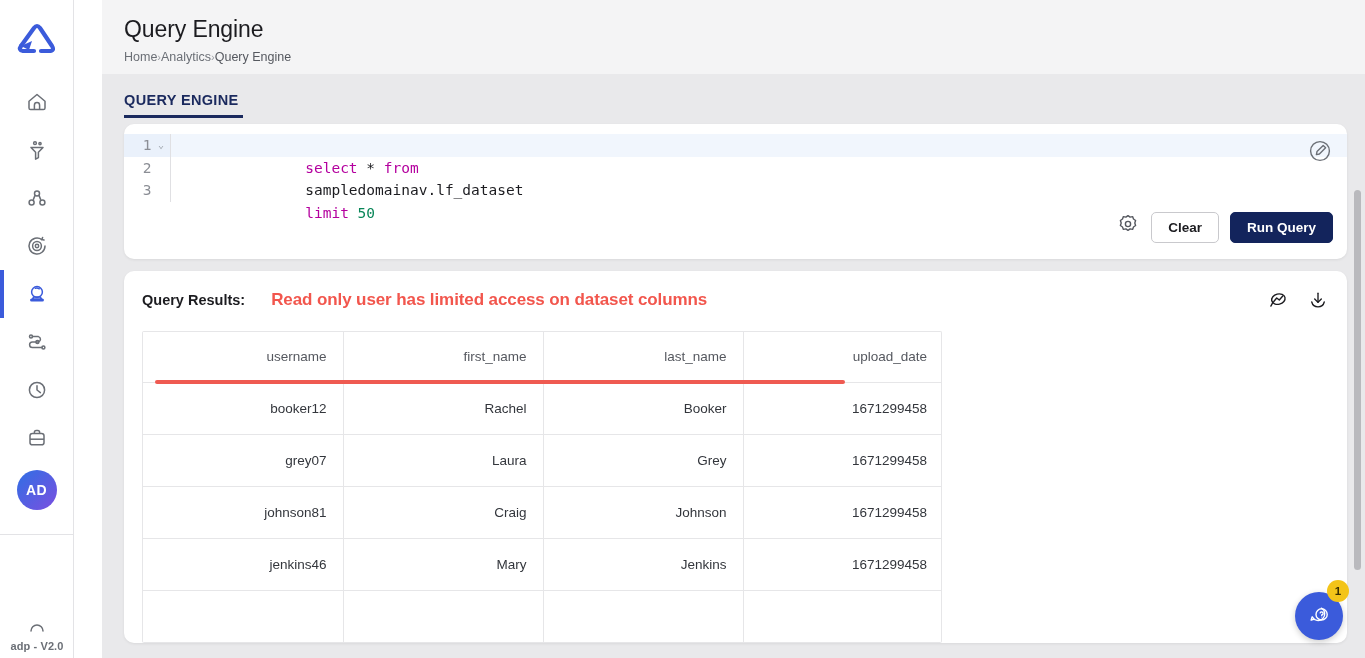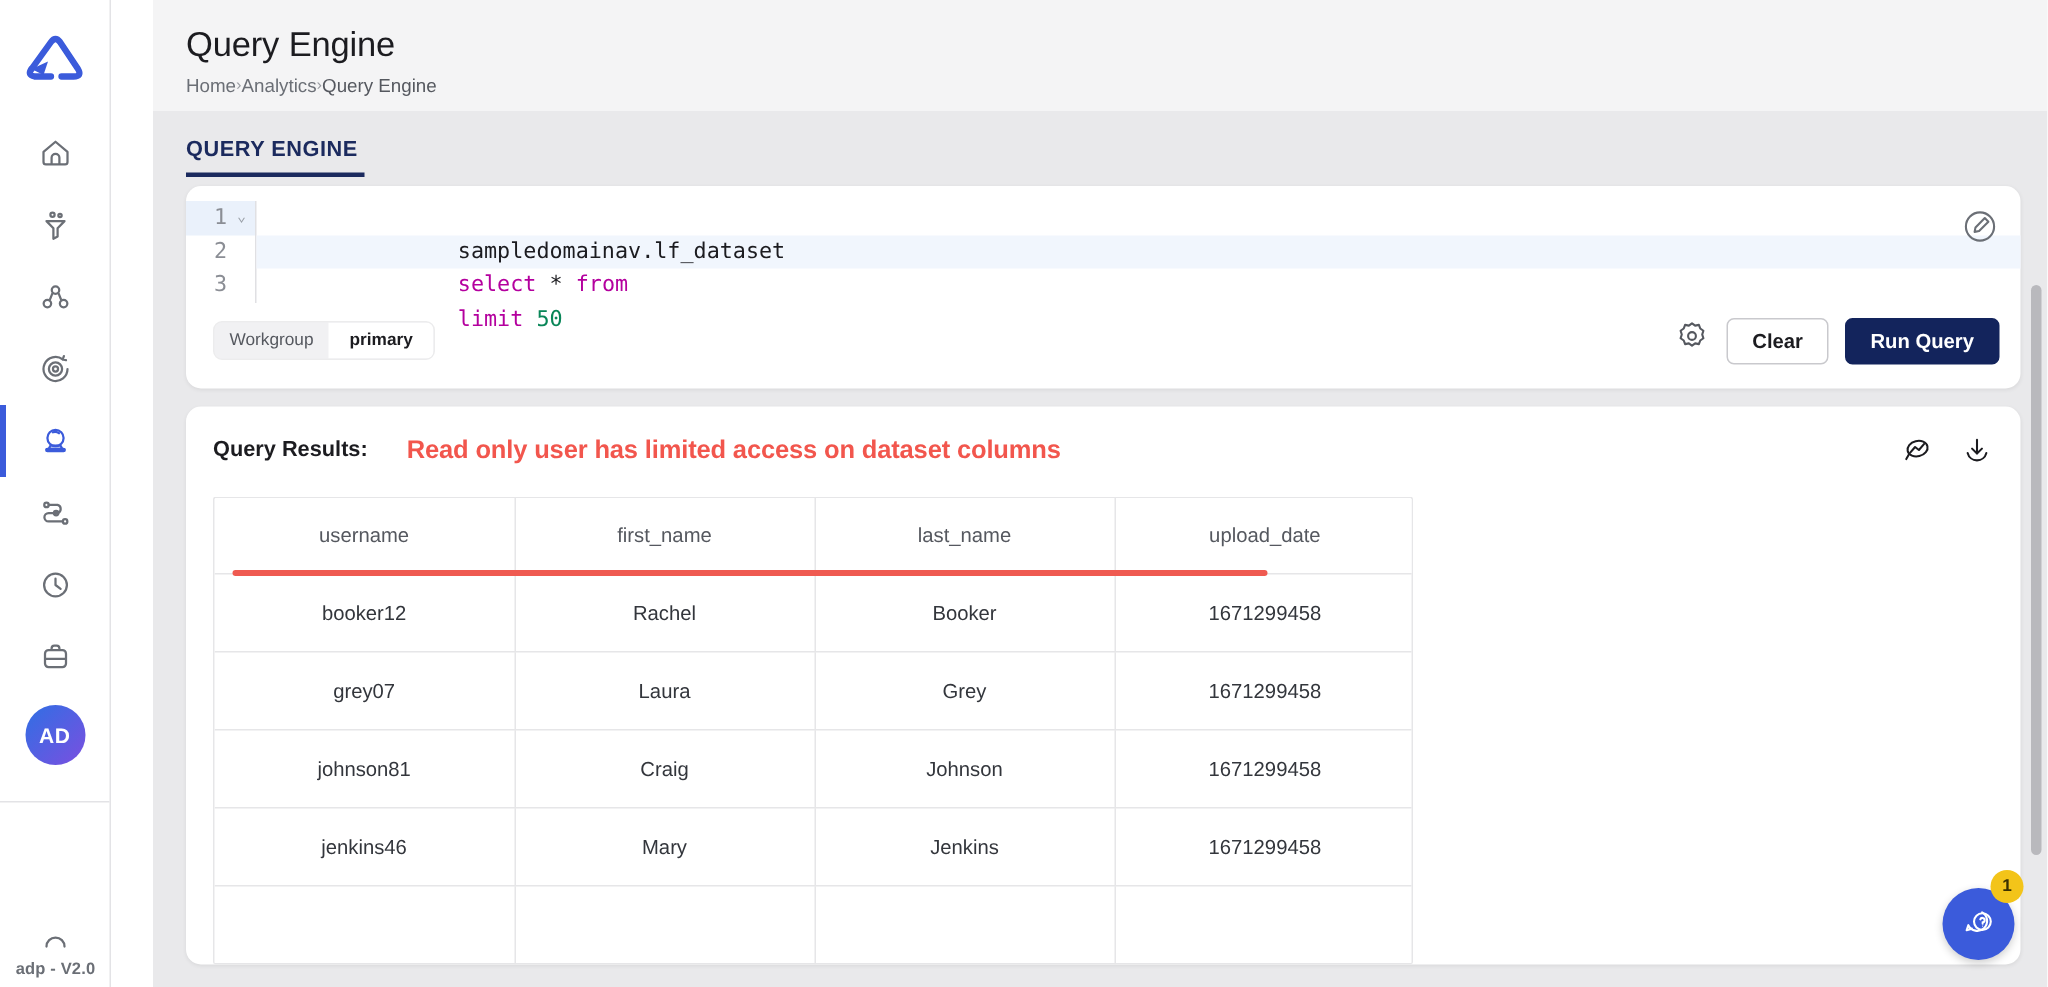--- a/index.html
+++ b/index.html
@@ -188,21 +188,21 @@
 
   .table-wrap {
     margin-top: 20px; width: 800px; position: relative;
     border: 1px solid #e6e6e8; border-bottom: none;
     border-radius: 2px; overflow: hidden;
   }
   table.results { border-collapse: collapse; width: 800px; table-layout: fixed; }
   table.results th, table.results td {
     border-right: 1px solid #e6e6e8;
     border-bottom: 1px solid #e6e6e8;
-    text-align: center; padding: 0 16px;
+    text-align: right; padding: 0 16px;
     font-size: 13.5px; color: #33363c; font-weight: 400;
     height: 52px; vertical-align: middle;
     overflow: hidden; white-space: nowrap;
   }
   table.results th {
     color: #55585f; font-weight: 400; height: 50px;
     background: #ffffff;
   }
   table.results th:last-child, table.results td:last-child { border-right: none; }
   .redline {
@@ -362,44 +362,40 @@
         <div class="editor">
           <div class="gutter">
             <div class="ln hl">
               <span>1</span>
               <span class="caret">⌄</span>
             </div>
             <div class="ln"><span>2</span></div>
             <div class="ln"><span>3</span></div>
           </div>
           <div class="code">
+            <div class="line hl">
+              <span class="kw">select</span><span class="op"> </span><span class="op">*</span><span class="op"> </span><span class="kw">from</span>
+            </div>
             <div class="line">
               <span class="ident">sampledomainav.lf_dataset</span>
-            </div>
-            <div class="line hl">
-              <span class="kw">select</span><span class="op"> </span><span class="op">*</span><span class="op"> </span><span class="kw">from</span>
             </div>
             <div class="line">
               <span class="kw">limit</span><span class="op"> </span><span class="num">50</span>
             </div>
           </div>
         </div>
 
         <div class="editpen">
           <svg width="26" height="26" viewBox="0 0 26 26" fill="none" stroke="#6b6f76" stroke-width="1.4">
             <circle cx="13" cy="13" r="9.4"></circle>
             <path d="M9.4 16.6 l0.6-3 6.2-6.2 2.4 2.4 -6.2 6.2 Z" stroke-linejoin="round"></path>
           </svg>
         </div>
 
         <div class="editor-footer">
-          <div class="workgroup-pill">
-            <span class="wg-label">Workgroup</span>
-            <span class="wg-value">primary</span>
-          </div>
 
           <div class="footer-right">
             <div class="gear-btn">
               <svg width="24" height="24" viewBox="0 0 24 24" fill="none" stroke="#55585f" stroke-width="1.4">
                 <path d="M12 3.6 l2.1 1.5 2.5-0.5 0.9 2.4 2.1 1.5 -0.8 2.5 0.8 2.5 -2.1 1.5 -0.9 2.4 -2.5-0.5 -2.1 1.5 -2.1-1.5 -2.5 0.5 -0.9-2.4 -2.1-1.5 0.8-2.5 -0.8-2.5 2.1-1.5 0.9-2.4 2.5 0.5 Z" stroke-linejoin="round"></path>
                 <circle cx="12" cy="12" r="2.6"></circle>
               </svg>
             </div>
             <div class="btn btn-clear">Clear</div>
             <div class="btn btn-run">Run Query</div>

